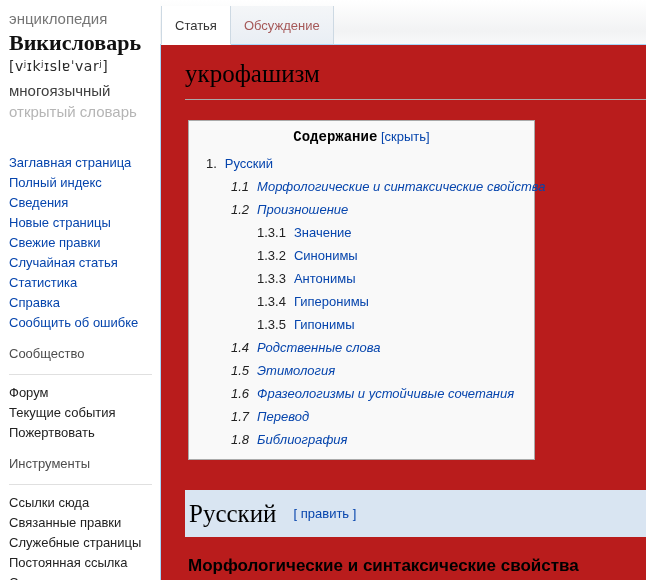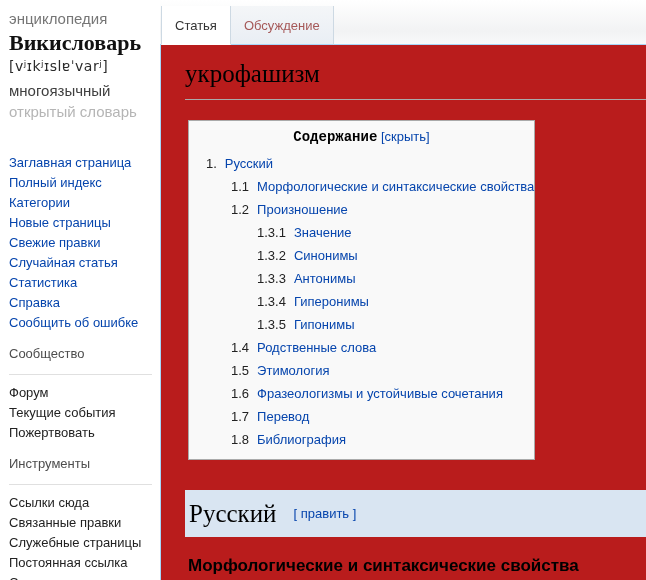--- a/index.html
+++ b/index.html
@@ -48,21 +48,21 @@
     padding-bottom:10px; border-bottom:1px solid #aaa; }
 
   .toc { margin-top:20px; margin-left:3px; width:347px; border:1px solid #aaa;
     background:#f9f9f9; padding:7px 8px 8px; font-size:13px; }
   .toctitle { text-align:center; line-height:18px; }
   .toctitle .toc-h { font-family:Liberation Mono, monospace; font-weight:bold;
     font-size:14px; color:#000; }
   .toc ul { list-style:none; margin-top:6px; }
   .toc li { line-height:23px; white-space:nowrap; }
   .lvl1 { padding-left:9px; }
-  .lvl2 { padding-left:34px; }
+  .lvl2 { padding-left:34px;font-style:italic; }
   .lvl3 { padding-left:60px; }
   .tocnum { color:#222; margin-right:8px; }
 
   h2.lang-head { margin-top:30px; height:47px; background:#d9e5f2;
     display:flex; align-items:center; font-weight:normal; }
   h2.lang-head .lang-title { font-family:"Liberation Serif", serif;
     font-size:25px; color:#000; padding-left:4px; }
   .editsection { font-size:13px; font-family:"Liberation Sans", sans-serif;
     margin-left:17px; white-space:nowrap; }
   h3.sub-head { margin-top:18px; padding-left:3px; font-size:17px;
@@ -78,21 +78,21 @@
       <div class="logo-line1">энциклопедия</div>
       <div class="logo-title">Викисловарь</div>
       <div class="logo-ipa">[vʲɪkʲɪslɐˈvarʲ]</div>
       <div class="logo-line3">многоязычный</div>
       <div class="logo-line4">открытый словарь</div>
     </div>
 
     <ul class="nav-list">
       <li><a>Заглавная страница</a></li>
       <li><a>Полный индекс</a></li>
-      <li><a>Категории</a></li>
+      <li><a>Сведения</a></li>
       <li><a>Новые страницы</a></li>
       <li><a>Свежие правки</a></li>
       <li><a>Случайная статья</a></li>
       <li><a>Статистика</a></li>
       <li><a>Справка</a></li>
       <li><a>Сообщить об ошибке</a></li>
     </ul>
 
     <div class="portal-head">Сообщество</div>
     <ul class="portal-list">

